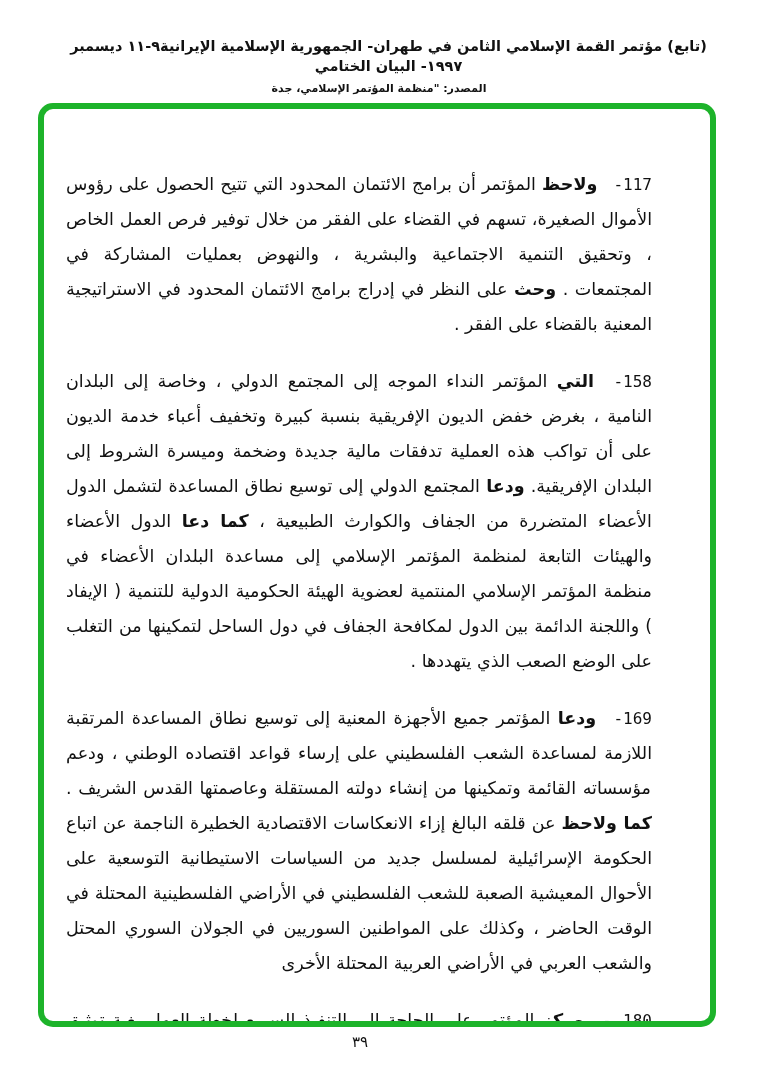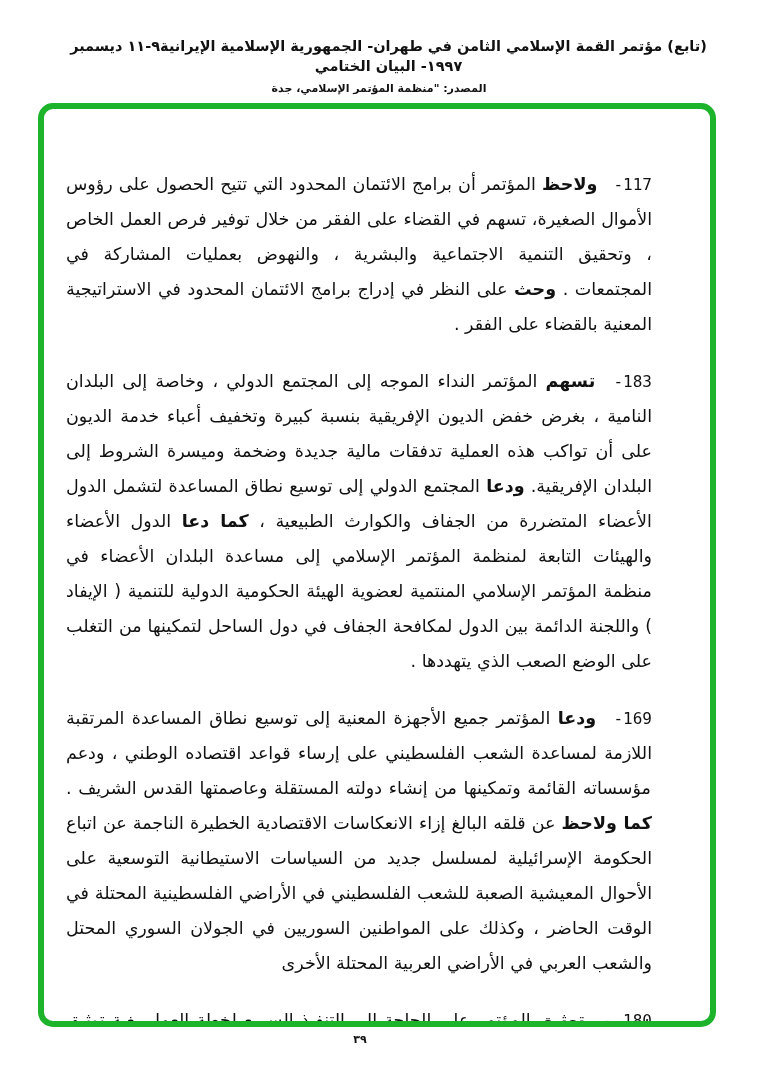--- a/index.html
+++ b/index.html
@@ -50,21 +50,21 @@
     margin-inline-end:10px;
     white-space:nowrap;
     font-family:"DejaVu Sans Mono","DejaVu Sans",monospace,sans-serif;
     font-size:16px;
   }
   .seg-b{font-weight:bold;}
   .page-footer{
     position:absolute;left:330px;top:1033px;width:60px;
     direction:rtl;text-align:center;
   }
-  .page-number{font-size:11px;font-weight:bold;}
+  .page-number{font-size:15px;font-weight:normal;}
 </style>
 </head>
 <body>
 
 <header class="page-header">
   <div class="header-title">(تابع) مؤتمر القمة الإسلامي الثامن في طهران- الجمهورية الإسلامية الإيرانية٩-١١ ديسمبر ١٩٩٧- البيان الختامي</div>
   <div class="header-source">المصدر: "منظمة المؤتمر الإسلامي، جدة</div>
 </header>
 
 <main class="doc-frame">
@@ -72,40 +72,40 @@
 
     <p class="para">
       <span class="para-num">117-</span>
       <span class="seg-b">ولاحظ</span>
       <span> المؤتمر أن برامج الائتمان المحدود التي تتيح الحصول على رؤوس الأموال الصغيرة، تسهم في القضاء على الفقر من خلال توفير فرص العمل الخاص ، وتحقيق التنمية الاجتماعية والبشرية ، والنهوض بعمليات المشاركة في المجتمعات . </span>
       <span class="seg-b">وحث</span>
       <span> على النظر في إدراج برامج الائتمان المحدود في الاستراتيجية المعنية بالقضاء على الفقر .</span>
     </p>
 
     <p class="para">
-      <span class="para-num">183-</span>
-      <span class="seg-b">تسهم</span>
+      <span class="para-num">158-</span>
+      <span class="seg-b">التي</span>
       <span> المؤتمر النداء الموجه إلى المجتمع الدولي ، وخاصة إلى البلدان النامية ، بغرض خفض الديون الإفريقية بنسبة كبيرة وتخفيف أعباء خدمة الديون على أن تواكب هذه العملية تدفقات مالية جديدة وضخمة وميسرة الشروط إلى البلدان الإفريقية. </span>
       <span class="seg-b">ودعا</span>
       <span> المجتمع الدولي إلى توسيع نطاق المساعدة لتشمل الدول الأعضاء المتضررة من الجفاف والكوارث الطبيعية ، </span>
       <span class="seg-b">كما دعا</span>
       <span> الدول الأعضاء والهيئات التابعة لمنظمة المؤتمر الإسلامي إلى مساعدة البلدان الأعضاء في منظمة المؤتمر الإسلامي المنتمية لعضوية الهيئة الحكومية الدولية للتنمية ( الإيفاد ) واللجنة الدائمة بين الدول لمكافحة الجفاف في دول الساحل لتمكينها من التغلب على الوضع الصعب الذي يتهددها .</span>
     </p>
 
     <p class="para">
       <span class="para-num">169-</span>
       <span class="seg-b">ودعا</span>
       <span> المؤتمر جميع الأجهزة المعنية إلى توسيع نطاق المساعدة المرتقبة اللازمة لمساعدة الشعب الفلسطيني على إرساء قواعد اقتصاده الوطني ، ودعم مؤسساته القائمة وتمكينها من إنشاء دولته المستقلة وعاصمتها القدس الشريف . </span>
       <span class="seg-b">كما ولاحظ</span>
       <span> عن قلقه البالغ إزاء الانعكاسات الاقتصادية الخطيرة الناجمة عن اتباع الحكومة الإسرائيلية لمسلسل جديد من السياسات الاستيطانية التوسعية على الأحوال المعيشية الصعبة للشعب الفلسطيني في الأراضي الفلسطينية المحتلة في الوقت الحاضر ، وكذلك على المواطنين السوريين في الجولان السوري المحتل والشعب العربي في الأراضي العربية المحتلة الأخرى</span>
     </p>
 
     <p class="para">
       <span class="para-num">180 -</span>
-      <span class="seg-b">توثيق</span>
+      <span class="seg-b">وركز</span>
       <span> المؤتمر على الحاجة إلى التنفيذ السريع لخطة العمل بغية توثيق التعاون الاقتصادي والتجاري فيما بين الدول الأعضاء في إطار اللجنة الدائمة للتعاون الاقتصادي والتجاري ( الكومسيك ) بما يتفق مع المبادئ والكيفيات العملية للإستراتيجية ، والإجراءات المنصوص عليها في فصلها الخاص بالمتابعة والتنفيذ .</span>
     </p>
 
   </div>
 </main>
 
 <footer class="page-footer">
   <div class="page-number">٣٩</div>
 </footer>
 

